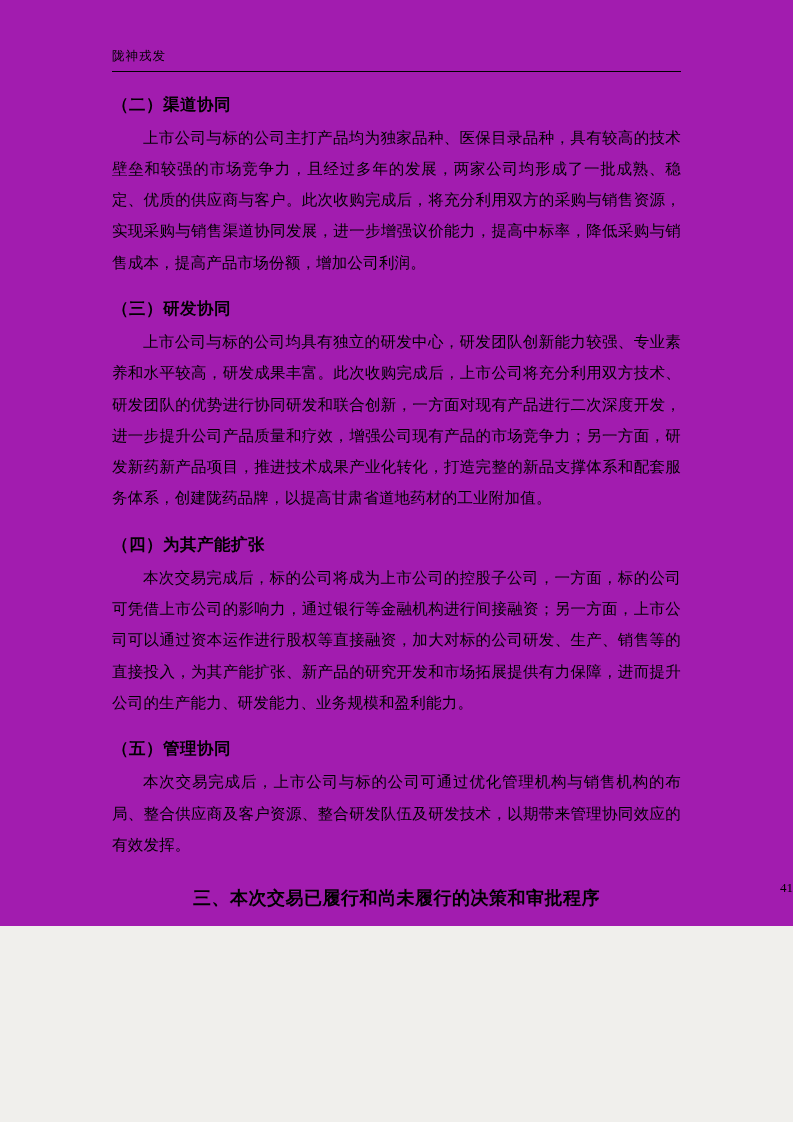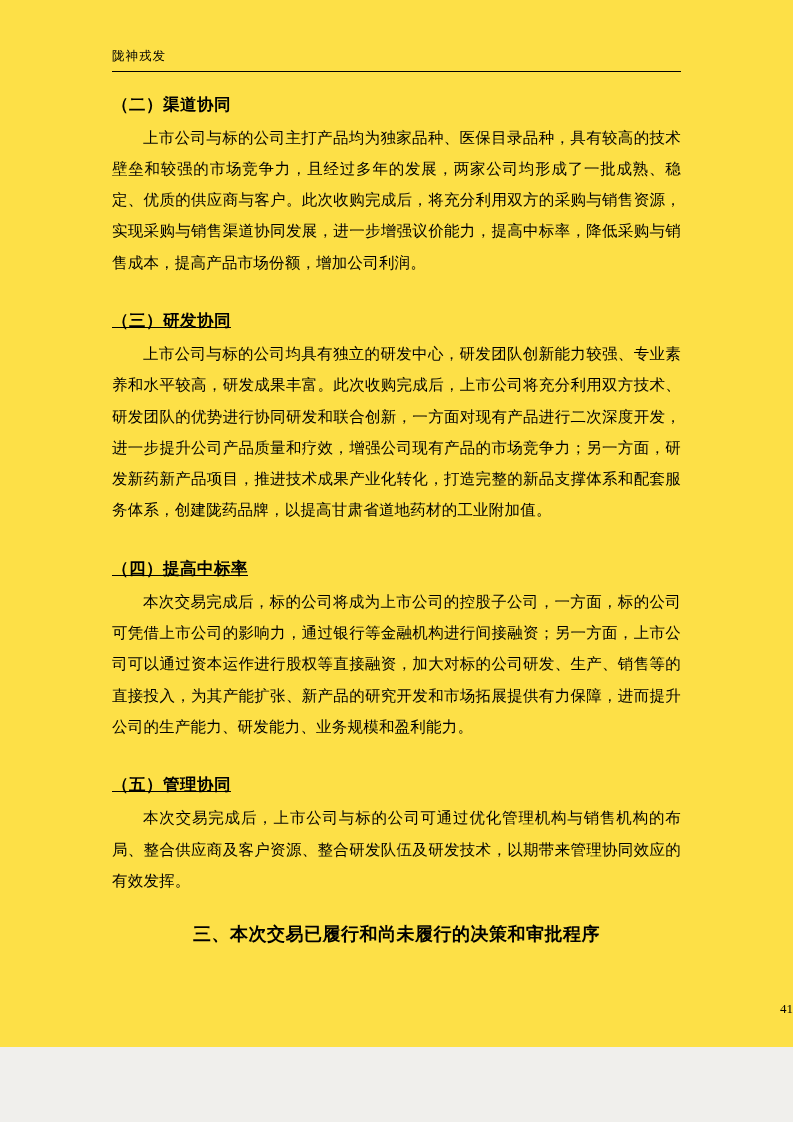--- a/index.html
+++ b/index.html
@@ -3,23 +3,23 @@
 <meta charset="utf-8">
 <style>
   html, body {
     margin: 0;
     padding: 0;
     background: #f0efec;
   }
   .page {
     position: relative;
     width: 793px;
-    height: 1047px;
+    height: 926px;
     margin: 0 auto;
-    background: #fde047;
+    background: #a21caf;
     box-sizing: border-box;
     font-family: "Liberation Serif", "DejaVu Serif", serif;
     color: #000000;
     overflow: hidden;
   }
   .page-inner {
     position: absolute;
     left: 112px;
     right: 112px;
     top: 48px;
@@ -46,22 +46,21 @@
     padding-top: 22px;
   }
   h2.section-heading {
     font-size: 16.5px;
     font-weight: bold;
     margin: 0 0 6px 0;
     letter-spacing: 0.5px;
     font-family: "Liberation Sans", "DejaVu Sans", sans-serif;
   }
   h2.section-heading.spaced {
-    margin-top: 32px;
-    text-decoration: underline;
+    margin-top: 20px;
   }
   h2.major-heading {
     font-size: 18px;
     font-weight: bold;
     margin: 26px 0 6px 0;
     letter-spacing: 0.5px;
     font-family: "Liberation Sans", "DejaVu Sans", sans-serif;
     text-align: center;
   }
   p.body-text {
@@ -93,21 +92,21 @@
     </div>
 
     <div class="content">
 
       <h2 class="section-heading">（二）渠道协同</h2>
       <p class="body-text">上市公司与标的公司主打产品均为独家品种、医保目录品种，具有较高的技术壁垒和较强的市场竞争力，且经过多年的发展，两家公司均形成了一批成熟、稳定、优质的供应商与客户。此次收购完成后，将充分利用双方的采购与销售资源，实现采购与销售渠道协同发展，进一步增强议价能力，提高中标率，降低采购与销售成本，提高产品市场份额，增加公司利润。</p>
 
       <h2 class="section-heading spaced">（三）研发协同</h2>
       <p class="body-text">上市公司与标的公司均具有独立的研发中心，研发团队创新能力较强、专业素养和水平较高，研发成果丰富。此次收购完成后，上市公司将充分利用双方技术、研发团队的优势进行协同研发和联合创新，一方面对现有产品进行二次深度开发，进一步提升公司产品质量和疗效，增强公司现有产品的市场竞争力；另一方面，研发新药新产品项目，推进技术成果产业化转化，打造完整的新品支撑体系和配套服务体系，创建陇药品牌，以提高甘肃省道地药材的工业附加值。</p>
 
-      <h2 class="section-heading spaced">（四）提高中标率</h2>
+      <h2 class="section-heading spaced">（四）为其产能扩张</h2>
       <p class="body-text">本次交易完成后，标的公司将成为上市公司的控股子公司，一方面，标的公司可凭借上市公司的影响力，通过银行等金融机构进行间接融资；另一方面，上市公司可以通过资本运作进行股权等直接融资，加大对标的公司研发、生产、销售等的直接投入，为其产能扩张、新产品的研究开发和市场拓展提供有力保障，进而提升公司的生产能力、研发能力、业务规模和盈利能力。</p>
 
       <h2 class="section-heading spaced">（五）管理协同</h2>
       <p class="body-text">本次交易完成后，上市公司与标的公司可通过优化管理机构与销售机构的布局、整合供应商及客户资源、整合研发队伍及研发技术，以期带来管理协同效应的有效发挥。</p>
 
       <h2 class="major-heading">三、本次交易已履行和尚未履行的决策和审批程序</h2>
 
     </div>
   </div>
 

